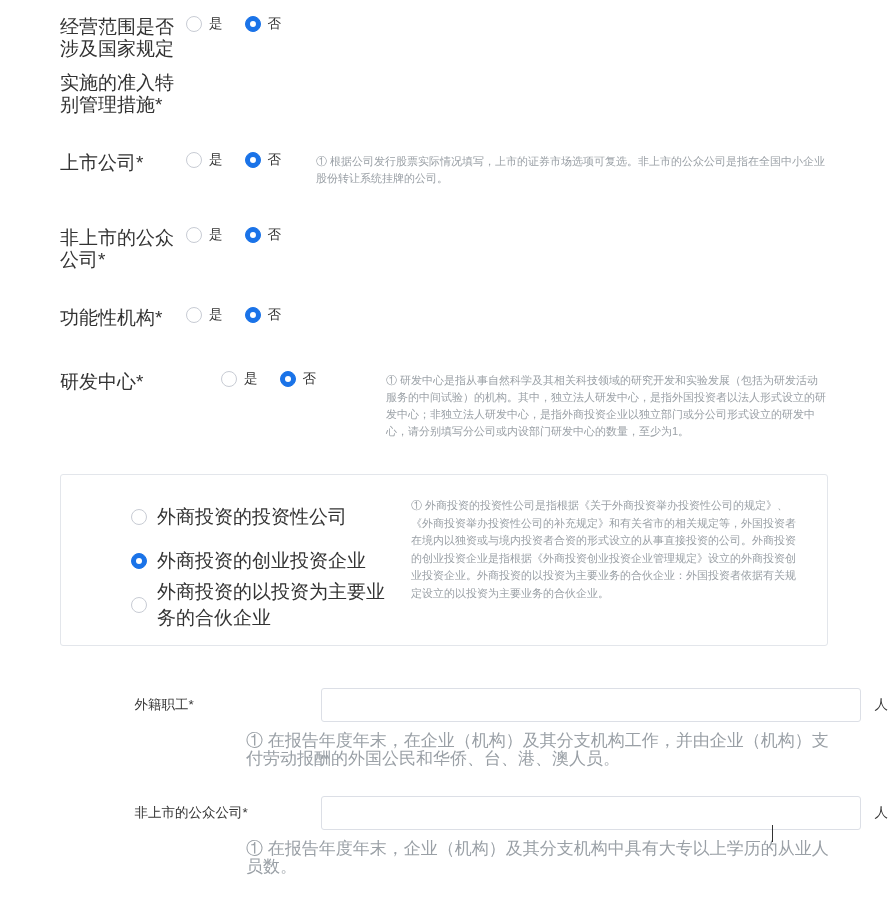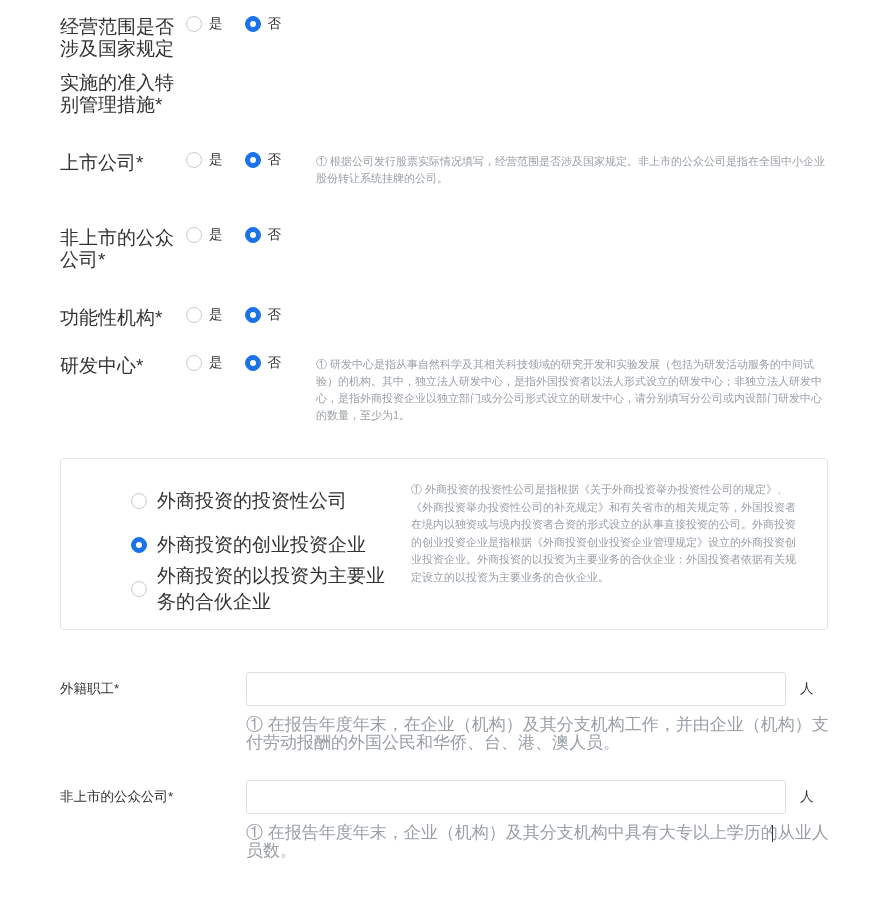--- a/index.html
+++ b/index.html
@@ -131,20 +131,21 @@
     font-size: 11px;
     line-height: 17.5px;
   }
 
   
   .in-row {
     display: flex;
     align-items: center;
     padding-left: 60px;
     margin-top: 38px;
+    justify-content: flex-end;
   }
   .in-label {
     width: 186px;
     min-width: 186px;
     font-size: 13.5px;
     color: #333;
   }
   .in-box {
     width: 540px;
     height: 34px;
@@ -206,21 +207,21 @@
     <div class="radios">
       <label class="radio-opt">
         <span class="rd"></span>
         <span class="rd-text">是</span>
       </label>
       <label class="radio-opt">
         <span class="rd checked"></span>
         <span class="rd-text">否</span>
       </label>
     </div>
-    <div class="hint">① 根据公司发行股票实际情况填写，经营范围是否涉及国家规定。非上市的公众公司是指在全国中小企业股份转让系统挂牌的公司。</div>
+    <div class="hint">① 根据公司发行股票实际情况填写，上市的证券市场选项可复选。非上市的公众公司是指在全国中小企业股份转让系统挂牌的公司。</div>
   </div>
 
   <div class="q-row" style="margin-top:38px;">
     <div class="q-label">
       <span>非上市的公众公司</span><span class="req">*</span>
     </div>
     <div class="radios">
       <label class="radio-opt">
         <span class="rd"></span>
         <span class="rd-text">是</span>
@@ -243,21 +244,21 @@
         <span class="rd-text">是</span>
       </label>
       <label class="radio-opt">
         <span class="rd checked"></span>
         <span class="rd-text">否</span>
       </label>
     </div>
     <div class="hint"></div>
   </div>
 
-  <div class="q-row" style="margin-top:24px;">
+  <div class="q-row" style="margin-top:40px;gap:35px;">
     <div class="q-label">
       <span>研发中心</span><span class="req">*</span>
     </div>
     <div class="radios">
       <label class="radio-opt">
         <span class="rd"></span>
         <span class="rd-text">是</span>
       </label>
       <label class="radio-opt">
         <span class="rd checked"></span>

